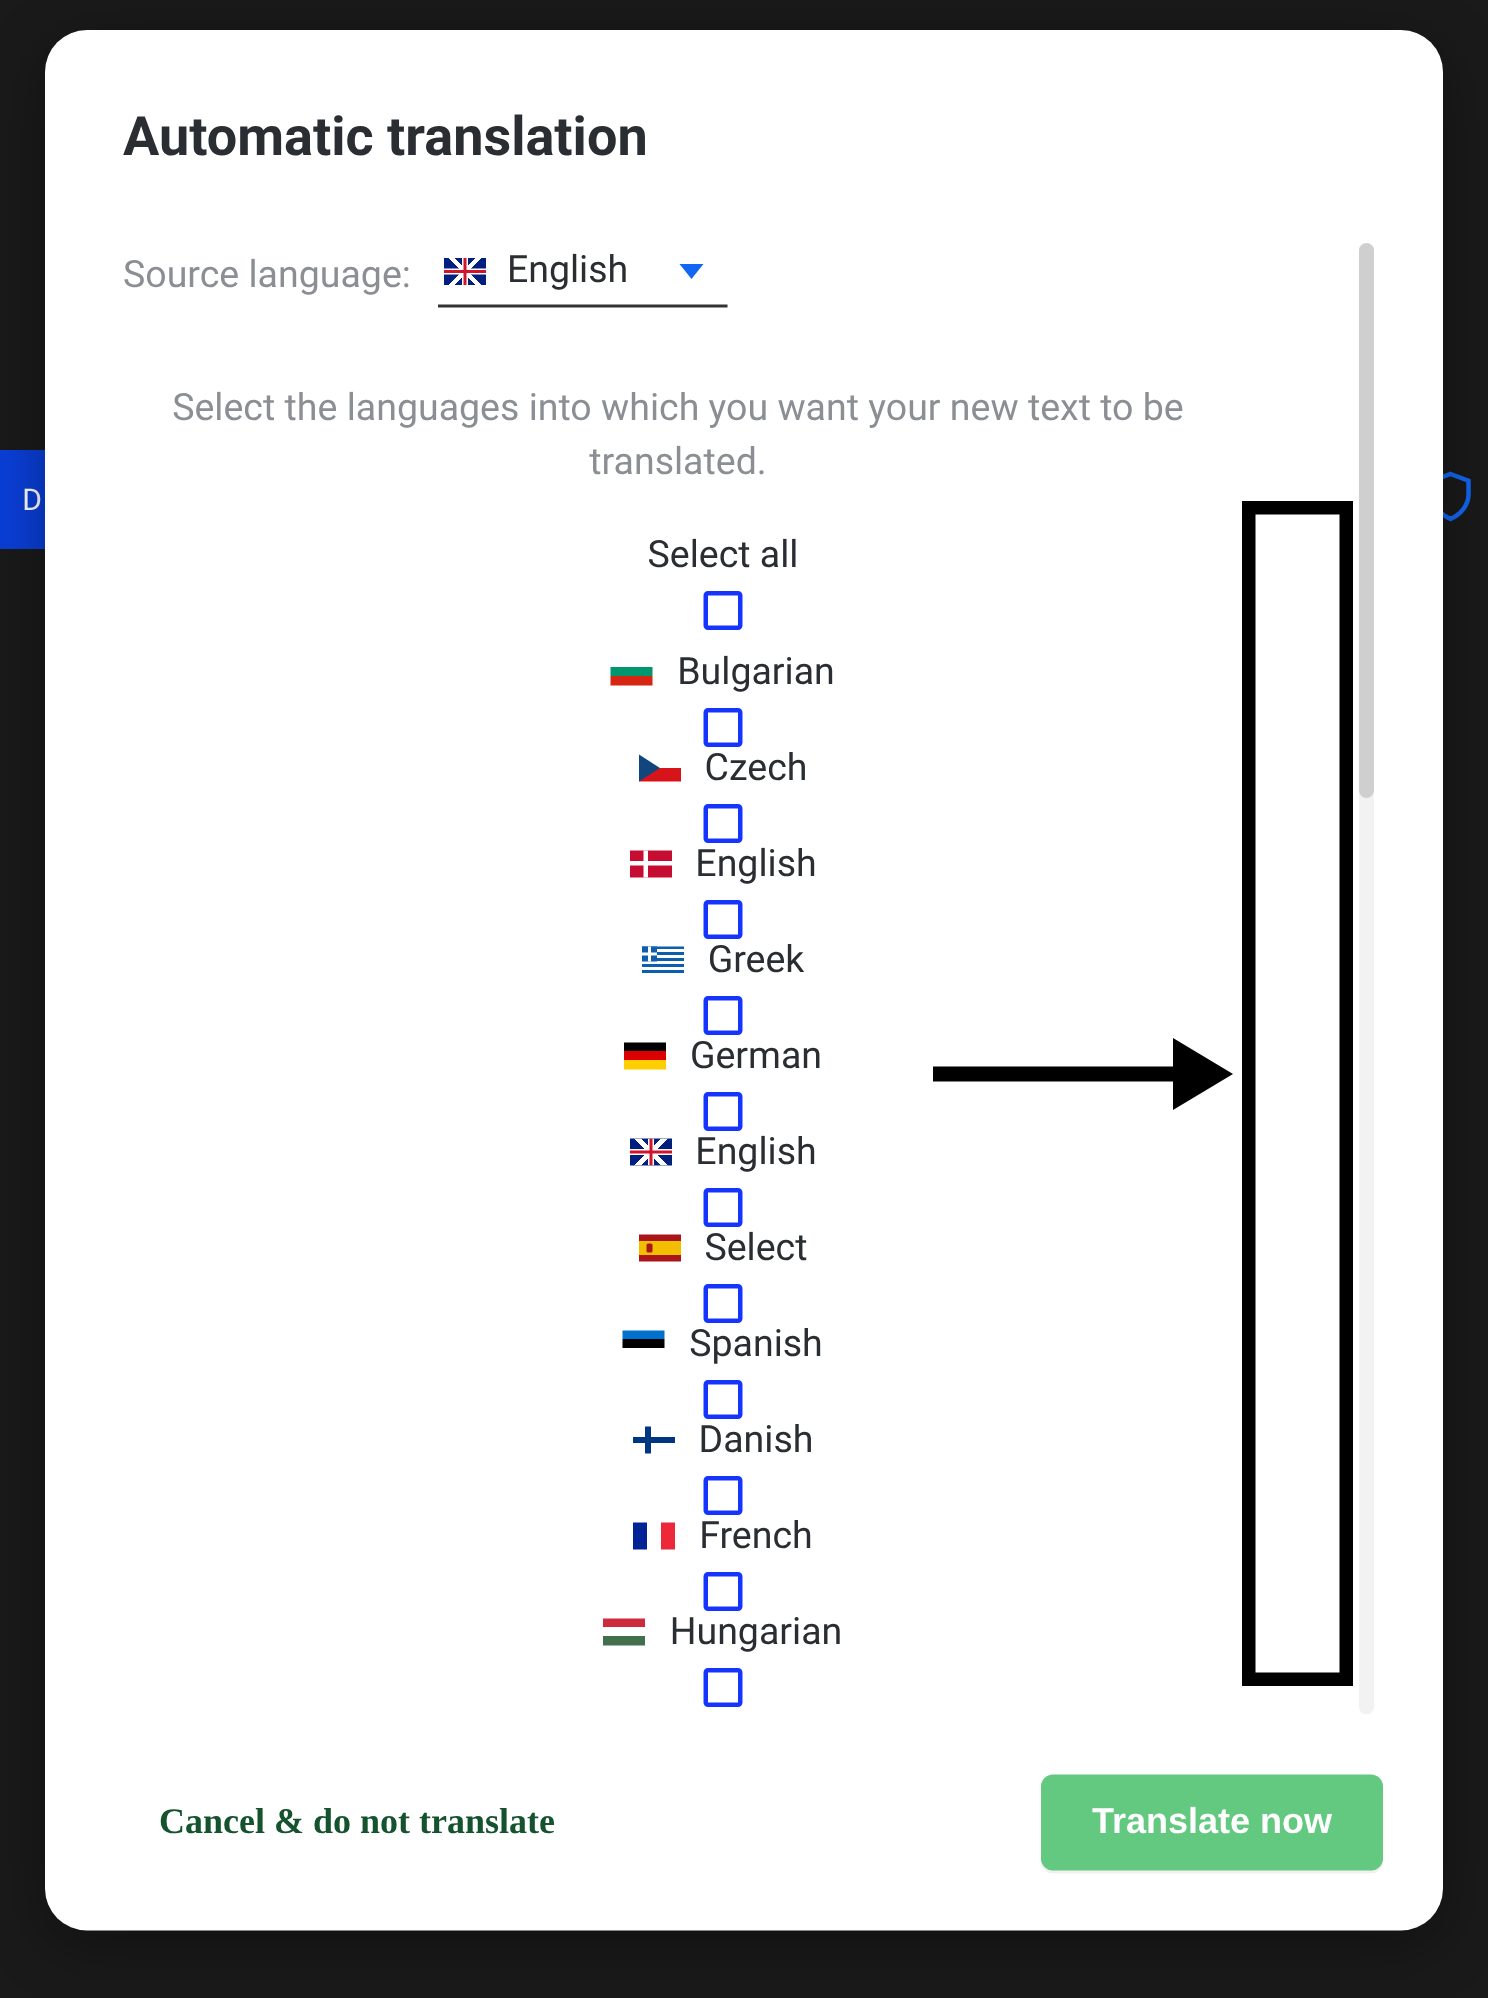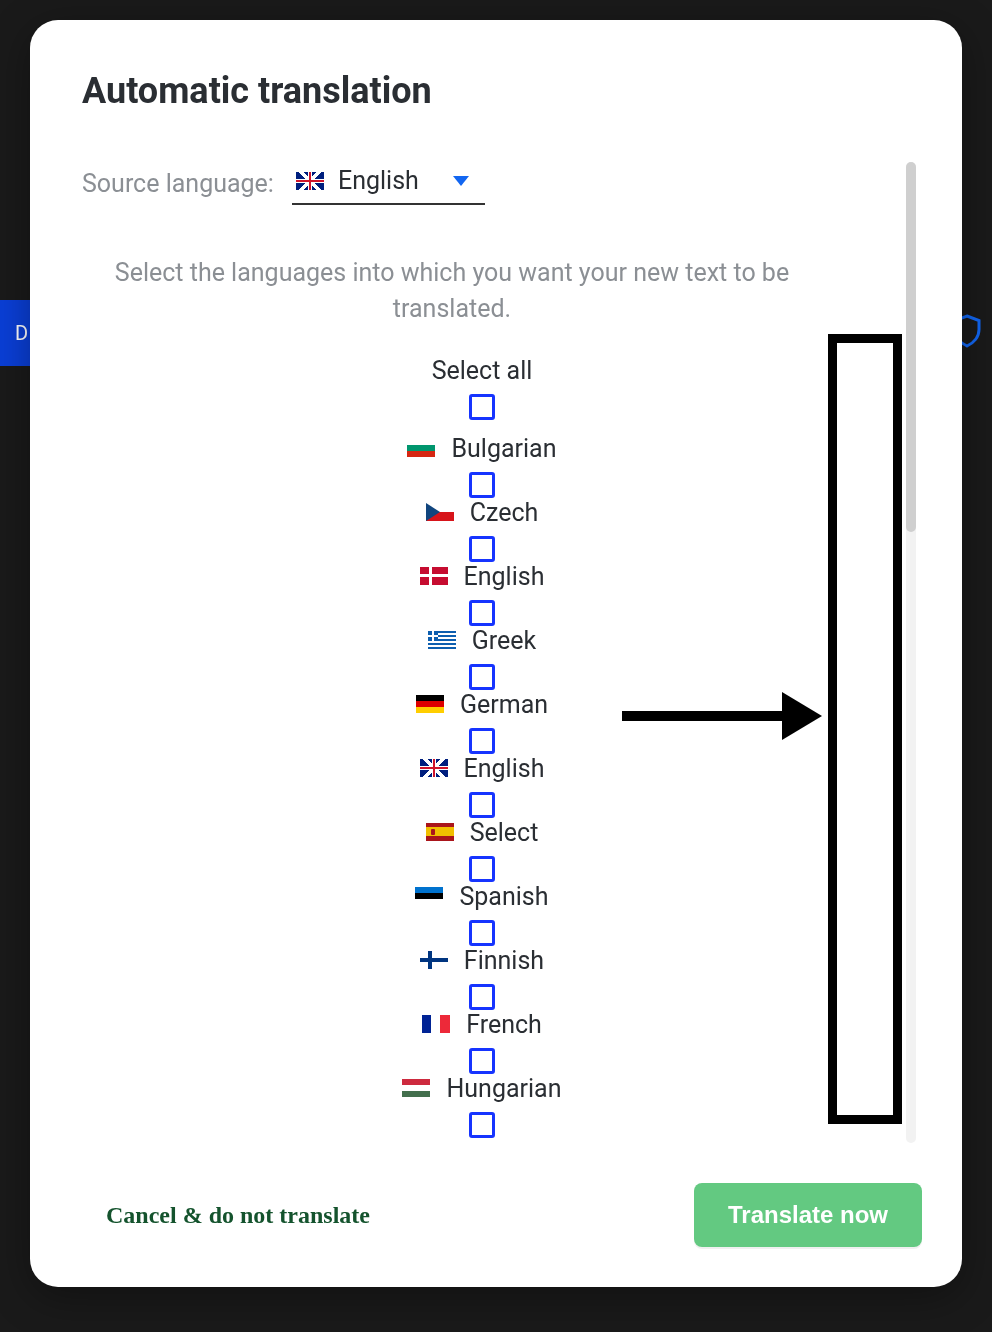--- a/index.html
+++ b/index.html
@@ -220,21 +220,21 @@
             <div class="row">
               <div class="left">
                 <span class="flag flag-ee"></span>
                 <span class="label">Spanish</span>
               </div>
               <span class="checkbox"></span>
             </div>
             <div class="row">
               <div class="left">
                 <span class="flag flag-fi"></span>
-                <span class="label">Finnish</span>
+                <span class="label">Danish</span>
               </div>
               <span class="checkbox"></span>
             </div>
             <div class="row">
               <div class="left">
                 <span class="flag flag-fr"></span>
                 <span class="label">French</span>
               </div>
               <span class="checkbox"></span>
             </div>

